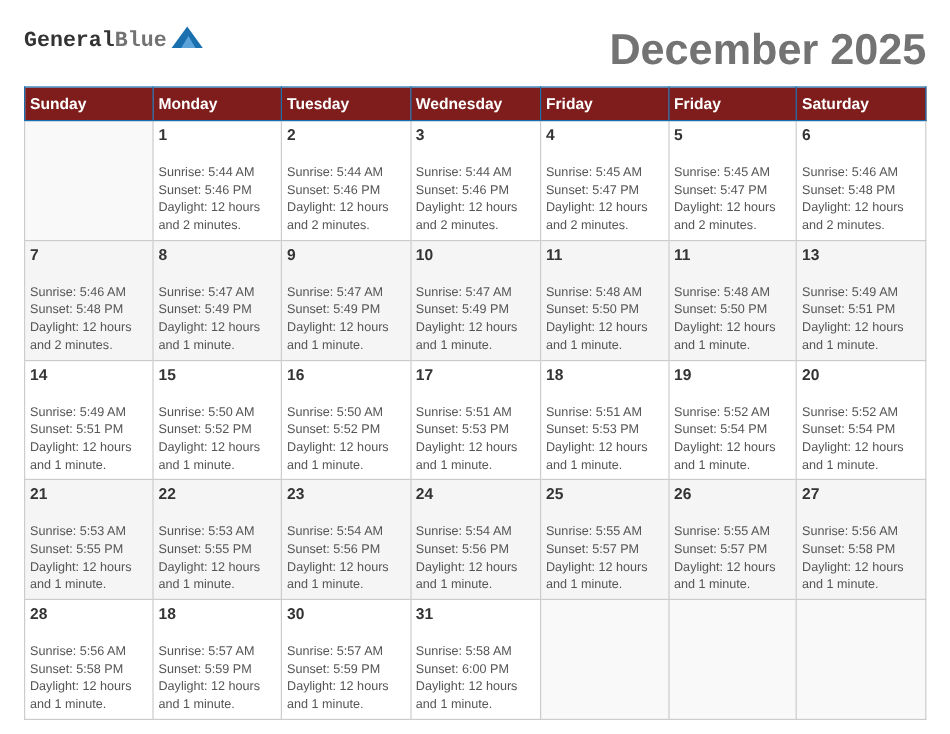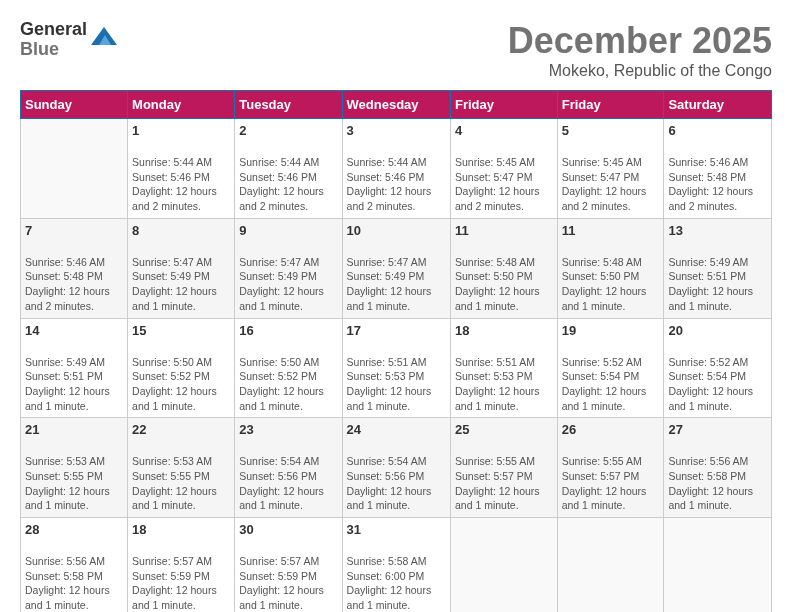--- a/index.html
+++ b/index.html
@@ -15,22 +15,23 @@
       align-items: flex-start;
       justify-content: space-between;
       margin-bottom: 10px;
     }
     .logo {
       display: flex;
       align-items: center;
     }
     .logo-text {
       display: flex;
-      flex-direction: column;
+      flex-direction: row;
       line-height: 1.1;
+      font-family: Liberation Mono, monospace;
     }
     .logo-general {
       font-size: 18px;
       font-weight: bold;
       color: #333;
     }
     .logo-blue {
       font-size: 18px;
       font-weight: bold;
       color: #737373;
@@ -51,21 +52,21 @@
     .location {
       font-size: 16px;
       color: #555;
     }
     .calendar {
       width: 100%;
       border-collapse: collapse;
       font-size: 11px;
     }
     .calendar th {
-      background-color: #be185d;
+      background-color: #7f1d1d;
       color: white;
       padding: 6px 4px;
       text-align: left;
       font-size: 13px;
       font-weight: bold;
       border: 1px solid #1a6faf;
     }
     .calendar td {
       border: 1px solid #ccc;
       vertical-align: top;
@@ -106,21 +107,20 @@
       <span class="logo-general">General</span>
       <span class="logo-blue">Blue</span>
     </div>
     <svg class="logo-icon" viewBox="0 0 30 30">
       <polygon points="15,2 28,20 2,20" fill="#1a6faf"></polygon>
       <polygon points="10,20 22,20 16,10" fill="#5ba3d9"></polygon>
     </svg>
   </div>
   <div class="title-section">
     <div class="month-title">December 2025</div>
-    <div class="location">Mokeko, Republic of the Congo</div>
   </div>
 </div>
 
 <table class="calendar">
   <thead>
     <tr>
     <th>Sunday</th>
         <th>Monday</th>
         <th>Tuesday</th>
         <th>Wednesday</th>

